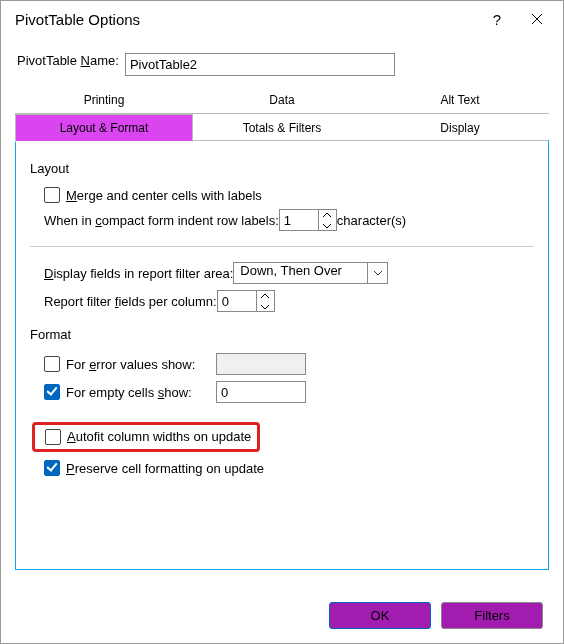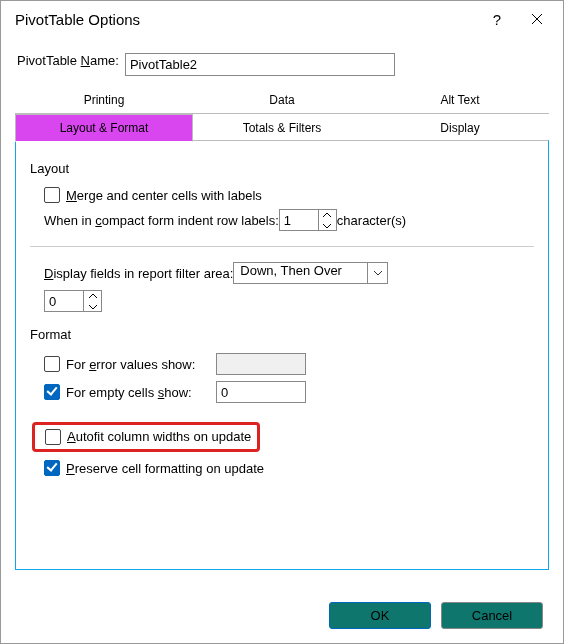--- a/index.html
+++ b/index.html
@@ -200,21 +200,21 @@
     display: flex;
     justify-content: flex-end;
     gap: 10px;
     padding: 10px 20px 14px 14px;
   }
   .btn {
     width: 102px;
     height: 27px;
     border: 1px solid #888;
     border-radius: 3px;
-    background: #0f766e;
+    background: #a21caf;
     font-family: inherit;
     font-size: 13px;
     cursor: default;
     display: flex;
     align-items: center;
     justify-content: center;
   }
   .btn.primary {
     border: 1.5px solid #0067c0;
   }
@@ -291,20 +291,21 @@
           <span class="sel">Down, Then Over</span>
           <div class="dd-btn">
             <svg width="10" height="6">
                 <path d="M1 1 L5 5 L9 1" fill="none" stroke="#333"></path>
               </svg>
           </div>
         </div>
       </div>
 
       <div class="row">
+        <span>Report filter <u class="ac">f</u>ields per column:</span>
         <div class="spinner">
           <input type="text" value="0" style="">
           <div class="spin-btns">
             <div class="spin-btn">
                 <svg width="8" height="5">
                   <path d="M0 4 L4 0 L8 4" fill="none" stroke="#000"></path>
                 </svg>
               </div>
             <div class="spin-btn">
                 <svg width="8" height="5">
@@ -342,16 +343,16 @@
         <span><u class="ac">P</u>reserve cell formatting on update</span>
       </div>
 
     </div>
   </div>
 
   <div style="flex:1"></div>
 
   <div class="footer">
     <button class="btn primary">OK</button>
-    <button class="btn">Cancel</button>
+    <button class="btn">Filters</button>
   </div>
 
 </div>
 
 </body></html>

